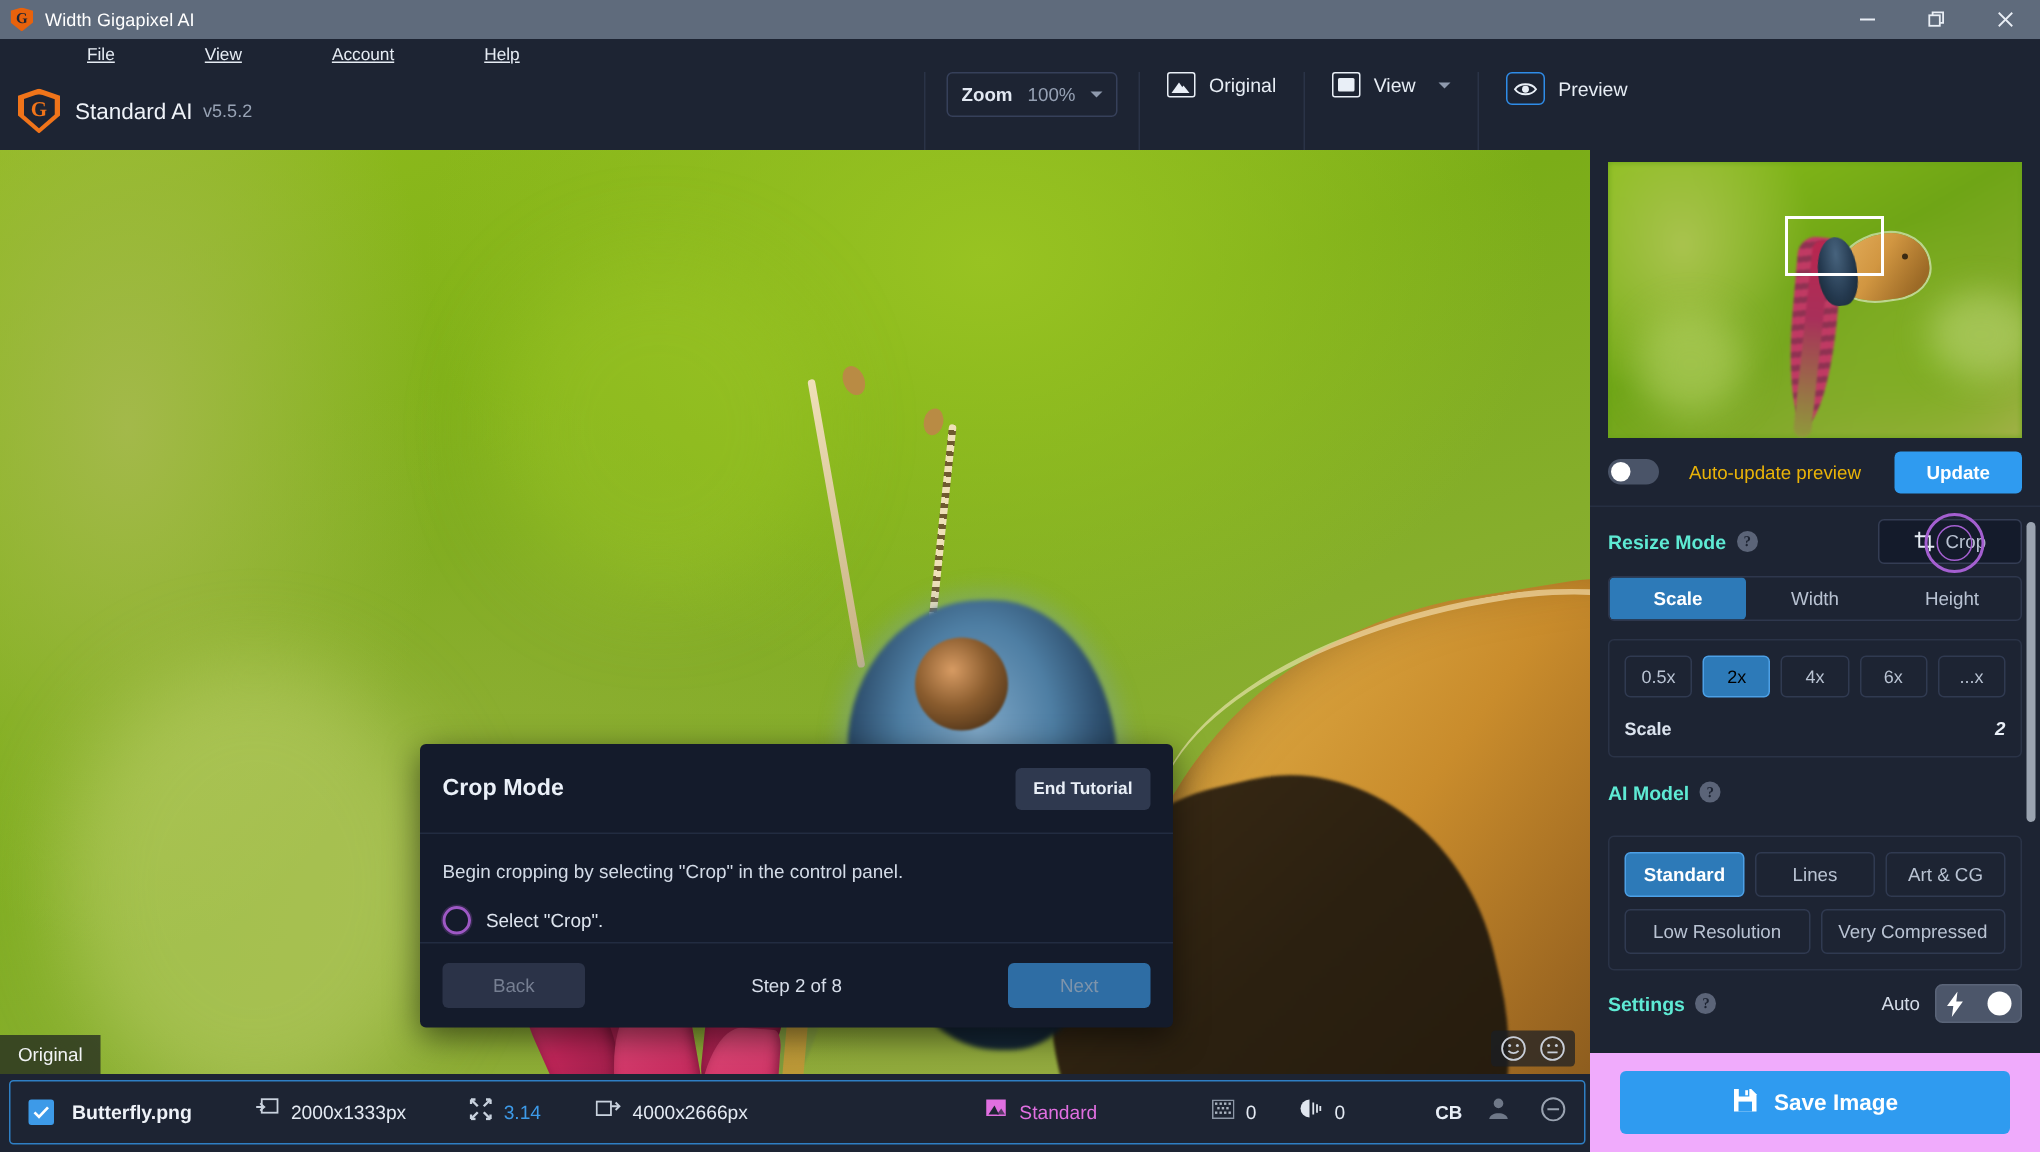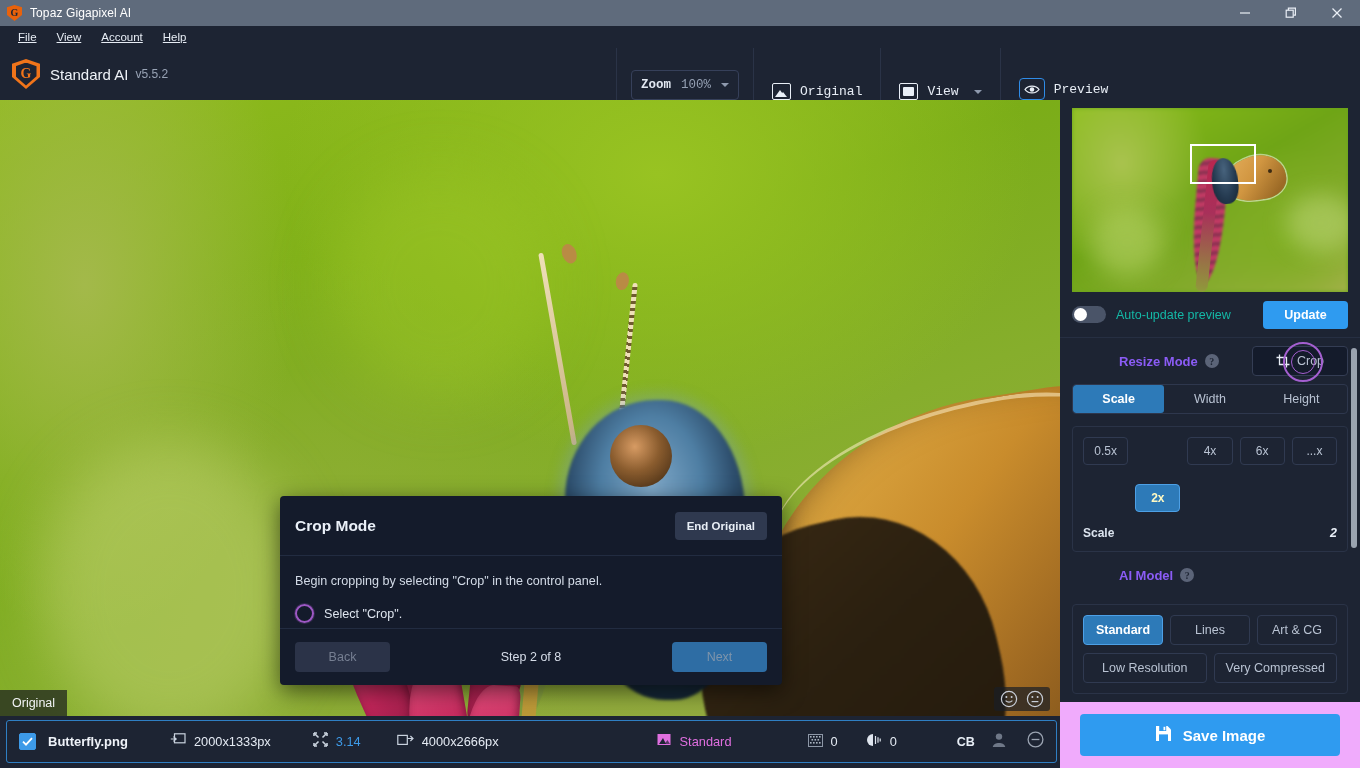--- a/index.html
+++ b/index.html
@@ -45,21 +45,21 @@
   
   .menubar {
     position: absolute; top: 26px; left: 0; width: 1360px; height: 22px;
     background: #1d2433;
     display: flex; align-items: center; padding-left: 8px;
   }
   .menu-item {
     font-size: 11.5px; color: #e6ecf4; padding: 3px 10px;
     white-space: nowrap;
   }
-  .menu-item u { text-decoration: underline; }
+  .menu-item u { text-decoration: underline; margin-left: 40px; }
 
   
   .apptop {
     position: absolute; top: 48px; left: 0; width: 1360px; height: 52px;
     background: #1d2433;
     display: flex; align-items: center;
   }
   .brand { display: flex; align-items: center; padding-left: 12px; width: 616px; }
   .brand-logo {
     width: 28px; height: 30px; flex: none; position: relative;
@@ -77,21 +77,21 @@
     display: flex; align-items: center; justify-content: center;
   }
   .brand-logo .gletter {
     color: #f0741a; font-size: 14px; font-weight: bold;
     font-family: "Liberation Serif", serif; line-height: 1;
   }
   .brand-name { font-size: 15px; color: #eef2f8; margin-left: 10px; }
   .brand-ver { font-size: 12px; color: #98a3b5; margin-left: 7px; }
 
   .tb-sep { width: 1px; height: 52px; background: #2a3347; }
-  .tb-group { height: 52px; display: flex; align-items: flex-end; padding: 0 14px; font-family: Liberation Mono, monospace; }
+  .tb-group { height: 52px; display: flex; align-items: flex-start; padding: 0 14px; }
 
   .zoom-box {
     display: flex; align-items: center; gap: 10px;
     border: 1px solid #36405a; border-radius: 4px;
     height: 30px; padding: 0 9px;
   }
   .zoom-label { font-size: 12.5px; color: #e2e8f2; font-weight: bold; }
   .zoom-val { font-size: 12.5px; color: #95a0b3; }
   .caret { width: 0; height: 0; border-left: 4px solid transparent; border-right: 4px solid transparent; border-top: 4px solid #8e99ad; }
 
@@ -310,35 +310,35 @@
     border-bottom: 1px solid #262f42;
   }
   .toggle {
     width: 34px; height: 17px; border-radius: 9px; background: #4a5468;
     position: relative; flex: none;
   }
   .toggle .knob {
     position:absolute; left: 2px; top: 2px; width: 13px; height: 13px;
     border-radius: 50%; background: #ffffff;
   }
-  .autolabel { font-size: 12.5px; color: #14b8a6; margin-left: 10px; }
+  .autolabel { font-size: 12.5px; color: #eab308; margin-left: 20px; }
   .btn-update {
     margin-left: auto; background: #2f9bf0; color: #ffffff;
     border: none; border-radius: 4px; width: 85px; height: 28px;
     font-size: 12.5px; font-weight: bold;
   }
 
   .rscroll { position: relative; height: 575px; overflow: hidden; padding: 0 12px; }
   .scrollbar {
     position:absolute; right: 3px; top: 10px; width: 6px; height: 200px;
     background: #9aa3b0; border-radius: 3px;
   }
 
   .sec-head { display:flex; align-items:center; height: 46px; }
-  .sec-title { font-size: 13px; font-weight: bold; color: #8b5cf6; margin-left: 47px; }
+  .sec-title { font-size: 13px; font-weight: bold; color: #5eead4; }
   .qmark {
     width: 14px; height: 14px; border-radius: 50%; background: #5b6478;
     color: #1d2433; font-size: 10px; font-weight: bold;
     display:flex; align-items:center; justify-content:center; margin-left: 7px;
     font-family: "Liberation Serif", serif;
   }
   .crop-btn {
     margin-left: auto; width: 96px; height: 30px;
     border: 1px solid #343d54; border-radius: 4px; background: #141b2b;
     display:flex; align-items:center; justify-content:center; gap: 7px;
@@ -367,21 +367,21 @@
   .scale-card {
     margin-top: 12px; border: 1px solid #2a3347; border-radius: 4px;
     padding: 10px 10px 11px 10px;
   }
   .chips { display:flex; gap: 7px; }
   .chip {
     flex: 1; height: 28px; border: 1px solid #303a51; border-radius: 4px;
     display:flex; align-items:center; justify-content:center;
     font-size: 12px; color: #b9c3d3; background: transparent;
   }
-  .chip.active { background: #2d7ab8; border-color: #4da0e6; color: #fef9c3; font-weight: bold; margin-top: 47px; }
+  .chip.active { background: #2d7ab8; border-color: #4da0e6; color: #000000; font-weight: normal; }
   .scalerow { display:flex; align-items:center; margin-top: 14px; }
   .scalerow .k { font-size: 12px; font-weight: bold; color: #dbe3ee; }
   .scalerow .v { margin-left:auto; font-size: 12.5px; font-weight: bold; font-style: italic; color: #eaf0f8; }
 
   .model-card {
     margin-top: 6px; border: 1px solid #2a3347; border-radius: 4px; padding: 10px;
   }
   .model-row { display:flex; gap: 7px; }
   .model-row + .model-row { margin-top: 8px; }
   .mbtn {
@@ -440,21 +440,21 @@
 <body>
 
 <div id="app">
 
   <div class="titlebar">
     <div class="titlebar-icon">
       <div class="shield">
           <span>G</span>
         </div>
     </div>
-    <div class="titlebar-title">Topaz Gigapixel AI</div>
+    <div class="titlebar-title">Width Gigapixel AI</div>
     <div class="win-controls">
       <div class="win-btn">
         <svg width="12" height="12" viewBox="0 0 12 12">
             <line x1="1" y1="6" x2="11" y2="6" stroke="#e9eef5" stroke-width="1.2"></line>
           </svg>
       </div>
       <div class="win-btn">
         <svg width="12" height="12" viewBox="0 0 12 12">
           <rect x="1.2" y="3.2" width="7" height="7" fill="none" stroke="#e9eef5" stroke-width="1.2"></rect>
           <polyline points="3.4,3.2 3.4,1.2 10.4,1.2 10.4,8.2 8.4,8.2" fill="none" stroke="#e9eef5" stroke-width="1.2"></polyline>
@@ -574,21 +574,21 @@
           <circle cx="11.6" cy="7" r="1" fill="#c8ced8"></circle>
           <line x1="5.6" y1="11.6" x2="12.4" y2="11.6" stroke="#c8ced8" stroke-width="1.2"></line>
         </svg>
       </span>
     </div>
   </div>
 
   <div class="tutorial">
     <div class="tut-head">
       <div class="tut-title">Crop Mode</div>
-      <button class="end-tut">End Original</button>
+      <button class="end-tut">End Tutorial</button>
     </div>
     <div class="tut-body">
       <div class="tut-desc">Begin cropping by selecting "Crop" in the control panel.</div>
       <div class="tut-step">
         <span class="tut-ring"></span>
         <span class="tut-step-text">Select "Crop".</span>
       </div>
     </div>
     <div class="tut-foot">
       <button class="btn-back">Back</button>

